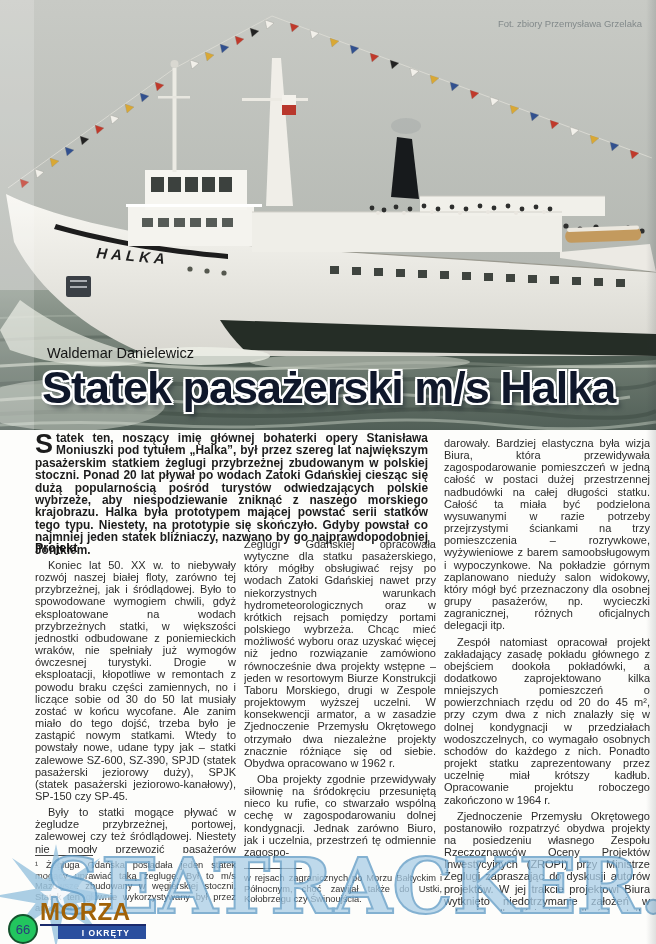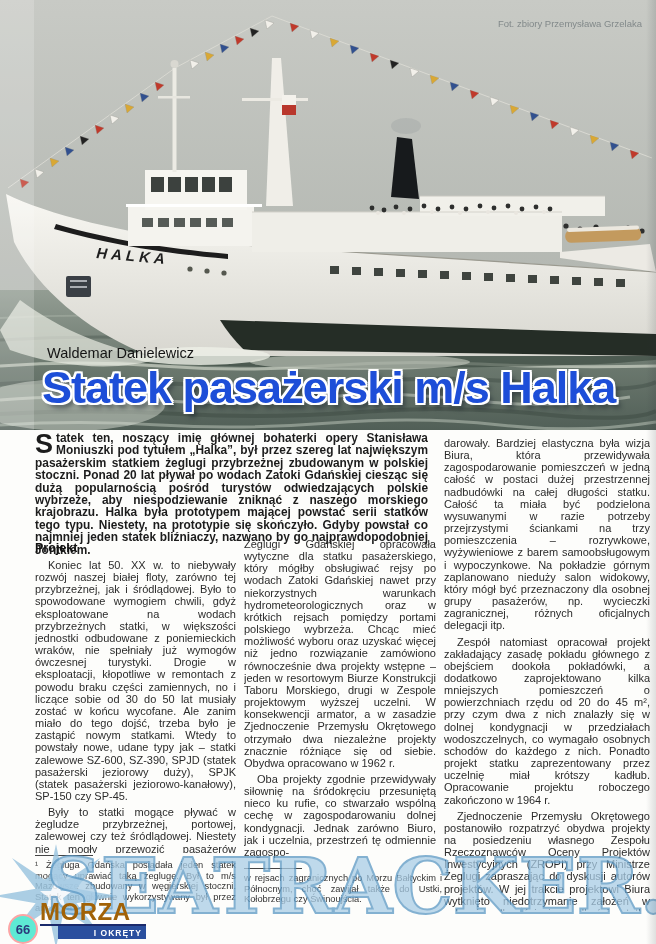--- a/index.html
+++ b/index.html
@@ -12,21 +12,21 @@
   .photo{position:absolute;left:0;top:0;width:656px;height:430px;z-index:1;}
   .photo svg{display:block;}
   .kicker{position:absolute;left:0;top:7px;display:flex;align-items:center;z-index:3;}
   .kicker .rule{width:50px;height:2px;background:#cb3424;}
   .kicker .sq{width:11px;height:11px;background:#cb3424;margin:0 8px 0 5px;}
   .kicker .label{font-size:12px;color:#cb3424;letter-spacing:.2px;}
   .credit{position:absolute;right:14px;top:18px;font-size:9.5px;color:#82898a;z-index:3;}
   .author{position:absolute;left:47px;top:345px;font-size:14.5px;color:#151515;z-index:3;font-weight:bold;font-weight:500;}
   .title{
     position:absolute;left:42px;top:362px;margin:0;z-index:3;
-    font-size:45px;font-weight:bold;letter-spacing:-1px;color:#1d4ed8;white-space:nowrap;
+    font-size:45px;font-weight:bold;letter-spacing:-1px;color:#0f172a;white-space:nowrap;
     text-shadow:-2px -2px 0 #fff,2px -2px 0 #fff,-2px 2px 0 #fff,2px 2px 0 #fff,
                 0 -2px 0 #fff,0 2px 0 #fff,-2px 0 0 #fff,2px 0 0 #fff,
                 4px 5px 5px rgba(20,30,40,.55);
   }
   
   .lede{
     position:absolute;left:35px;top:432px;width:393px;z-index:2;margin:0;
     font-size:11.9px;line-height:12.4px;font-weight:bold;text-align:justify;color:#1c1c1c;
   }
   .dropcap{float:left;font-size:27px;line-height:22px;padding:1px 3px 0 0;font-weight:bold;}
@@ -42,29 +42,29 @@
     position:absolute;z-index:3;background:#fdfdfb;font-size:9.3px;line-height:10.7px;
     color:#333;text-align:justify;
   }
   .footnote .fn-rule{width:58px;height:1px;background:#444;margin-bottom:4px;}
   .fn-left{left:35px;top:853px;width:201px;padding-top:2px;}
   .fn-mid{left:244px;top:866px;width:198px;padding-top:2px;}
   
   .pagelogo{position:absolute;left:0;top:896px;z-index:6;width:170px;height:48px;}
   .pagenum{
     position:absolute;left:8px;top:18px;width:26px;height:26px;border-radius:50%;
-    background:#5eead4;border:2px solid #fca5a5;color:#2a3a7c;font-size:13px;font-weight:bold;
+    background:#22c55e;border:2px solid #14532d;color:#2a3a7c;font-size:13px;font-weight:normal;
     display:flex;align-items:center;justify-content:center;
   }
   .logo-title{position:absolute;left:40px;top:2px;font-size:24px;font-weight:bold;color:#a16207;letter-spacing:.5px;}
   .logo-underline{position:absolute;left:40px;top:28px;width:106px;height:2px;background:#1b2a6b;}
   .logo-bar{
     position:absolute;left:58px;top:30px;width:88px;height:13px;background:#2a4f9e;
     color:#fff;font-size:8.5px;font-weight:bold;letter-spacing:1px;
-    display:flex;align-items:center;justify-content:flex-end;padding-right:4px;box-sizing:border-box;
+    display:flex;align-items:center;justify-content:flex-end;padding-right:16px;box-sizing:border-box;
   }
   
   .watermark{position:absolute;left:0;top:848px;width:656px;height:96px;z-index:5;pointer-events:none;}
   .wm-text{
     position:absolute;left:46px;top:-6px;white-space:nowrap;
     font-family:"DejaVu Serif","Liberation Serif",serif;font-weight:bold;
     font-size:76px;letter-spacing:0px;color:#a9cde6;opacity:.75;
     -webkit-text-stroke:2px #5b98c4;
   }
   .wm-star{position:absolute;left:-14px;top:-4px;opacity:.85;}

